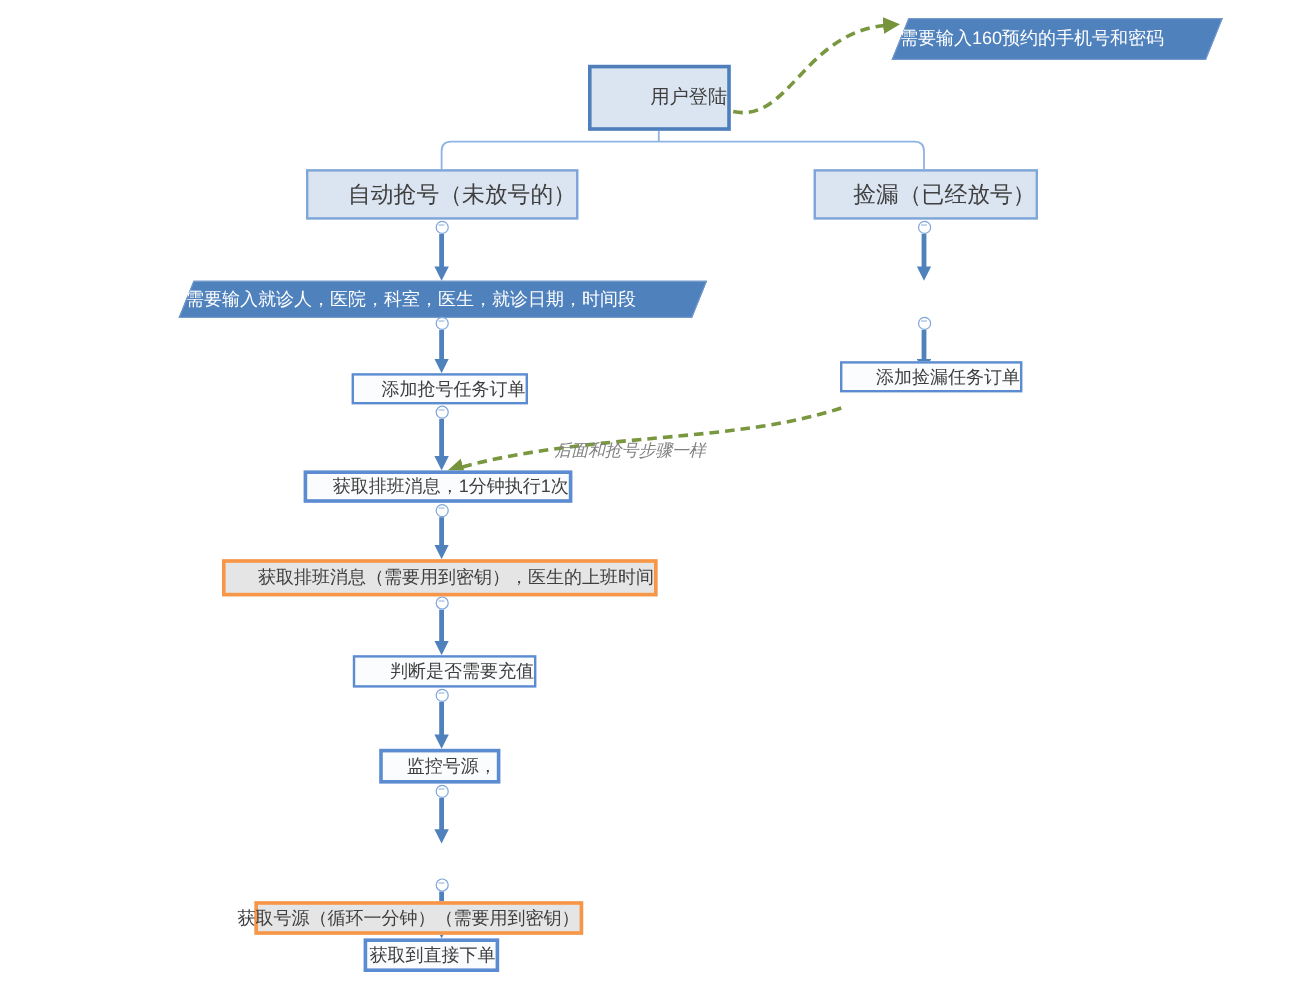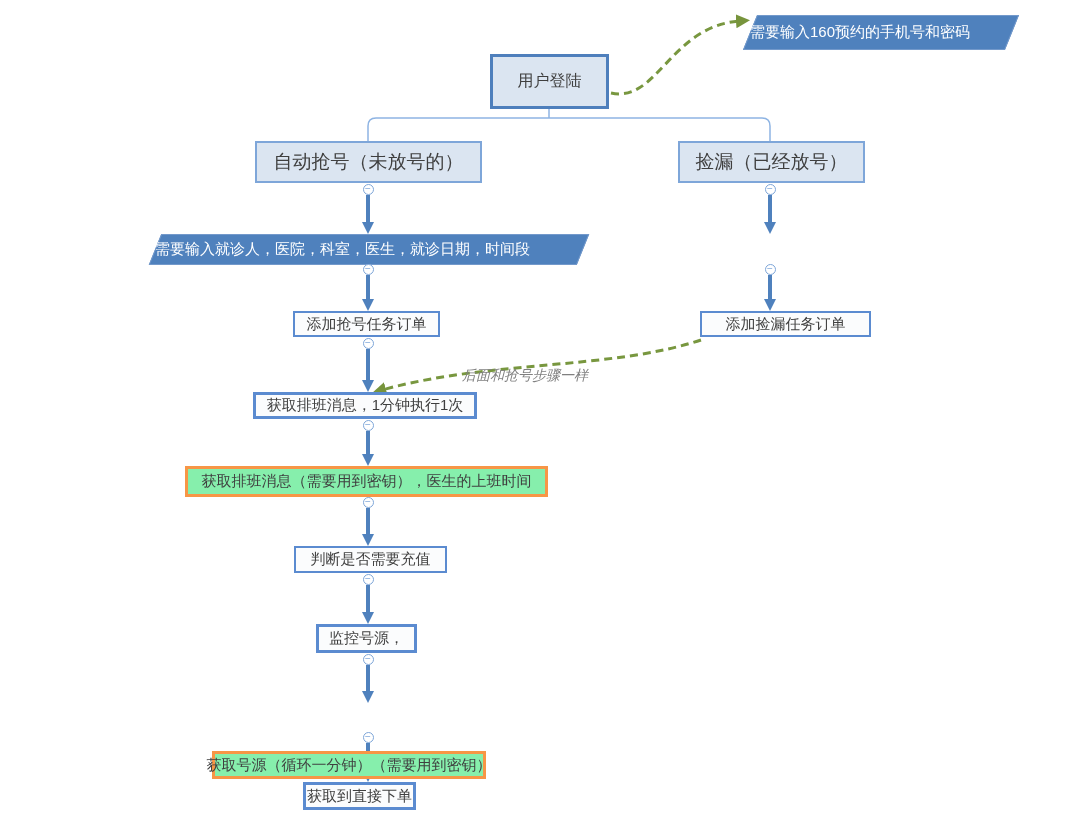--- a/index.html
+++ b/index.html
@@ -3,29 +3,29 @@
 <meta charset="utf-8">
 <style>
   html,body{margin:0;padding:0;background:#ffffff;}
   #canvas{
     position:relative;width:1078px;height:823px;background:#ffffff;overflow:hidden;
     font-family:"Liberation Sans","DejaVu Sans",sans-serif;color:#3f3f3f;
   }
   #wires{position:absolute;left:0;top:0;z-index:1;}
   .node{
     position:absolute;box-sizing:border-box;z-index:2;
-    display:flex;align-items:center;justify-content:center;
+    display:flex;align-items:center;justify-content:flex-end;
     background:#fbfcfd;border:2px solid #5b8bd0;
     font-size:15px;color:#3f3f3f;white-space:nowrap;
   }
   .node.filled{background:#dbe5f1;border-color:#7ea6d9;}
   .node.root{border:3px solid #4e7fbc;font-size:16px;}
   .node.branch{font-size:19px;}
   .node.thick{border-width:3px;}
-  .node.orange{border-color:#f79646;border-width:3px;background:#86efac;}
+  .node.orange{border-color:#f79646;border-width:3px;background:#e5e5e5;}
   .banner{position:absolute;z-index:2;display:flex;align-items:center;justify-content:flex-start;}
   .banner-bg{position:absolute;left:0;top:0;right:0;bottom:0;background:#4f81bd;border:1px solid #7399cb;transform:skewX(-22deg);}
   .banner-label{position:relative;z-index:1;color:#ffffff;font-size:15px;white-space:nowrap;}
   .toggle{
     position:absolute;z-index:3;width:11px;height:11px;box-sizing:border-box;
     background:#ffffff;border:1.5px solid #7ea6d9;border-radius:50%;
     display:flex;align-items:center;justify-content:center;
     font-size:10px;line-height:1;color:#7ea6d9;cursor:pointer;
   }
   .annotation{position:absolute;z-index:2;font-style:italic;color:#808080;font-size:14px;white-space:nowrap;margin-top:17px;}
@@ -82,21 +82,21 @@
   <div class="banner" style="left:155px;top:234px;width:428px;height:31px;">
     <span class="banner-bg"></span>
     <span class="banner-label">需要输入就诊人，医院，科室，医生，就诊日期，时间段</span>
   </div>
 
 
   <div class="node" style="left:293px;top:311px;width:147px;height:26px;">
     <span>添加抢号任务订单</span>
   </div>
 
-  <div class="node" style="left:700px;top:311px;width:171px;height:26px;">
+  <div class="node" style="left:700px;top:301px;width:152px;height:26px;">
     <span>添加捡漏任务订单</span>
   </div>
 
   <div class="annotation" style="left:462px;top:350px;">后面和抢号步骤一样</div>
 
   <div class="node thick" style="left:253px;top:392px;width:224px;height:27px;">
     <span>获取排班消息，1分钟执行1次</span>
   </div>
 
   <div class="node orange" style="left:185px;top:466px;width:363px;height:31px;">

